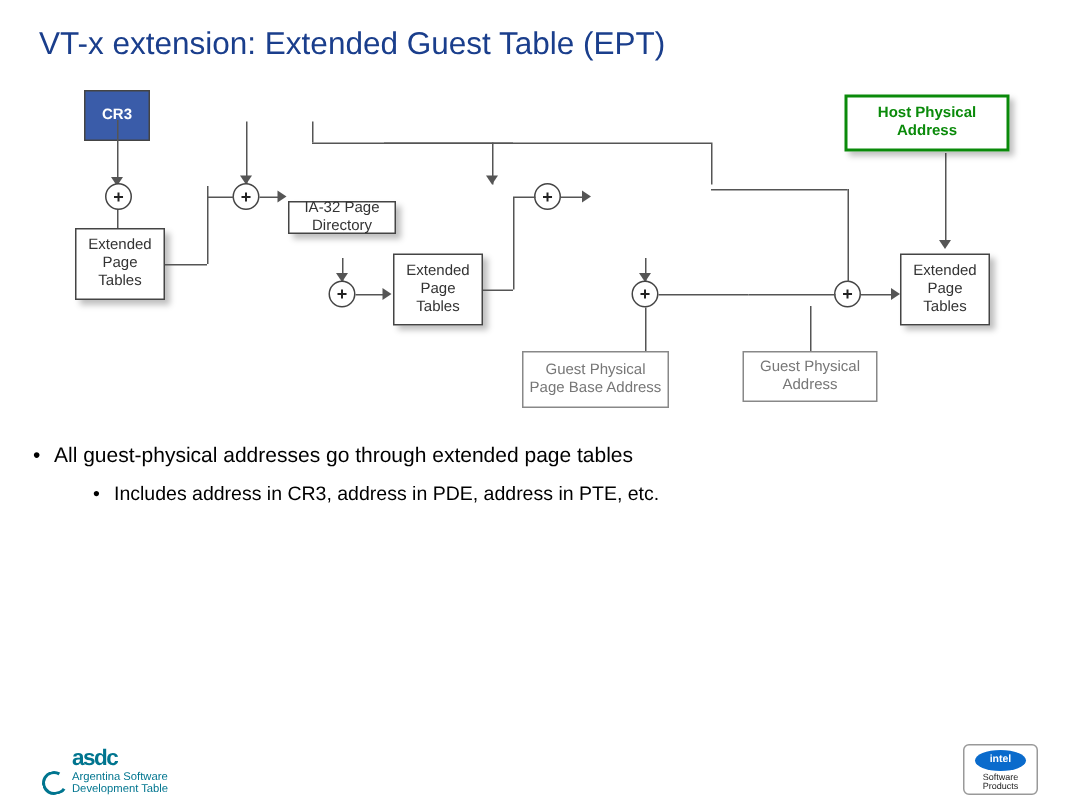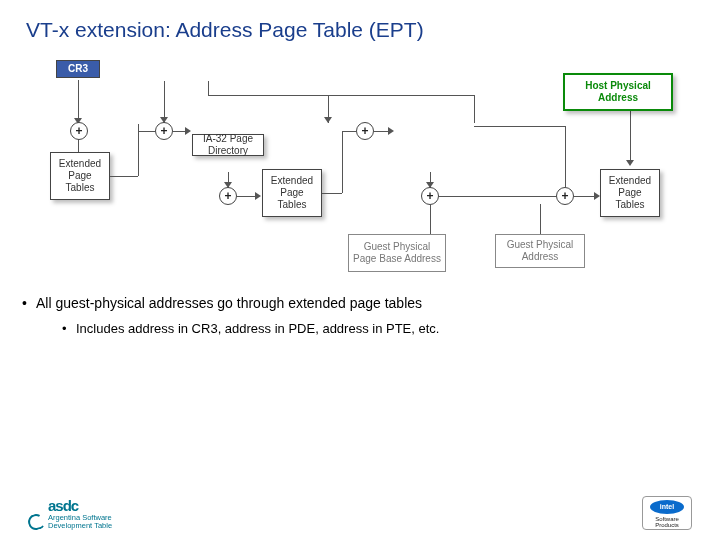--- a/index.html
+++ b/index.html
@@ -154,25 +154,25 @@
     border: 2px solid #00758f;
     border-radius: 50% 50% 6px 50%;
     border-right-color: transparent;
     transform: rotate(-15deg);
     margin-right: -2px;
   }
 </style>
 </head>
 <body>
 
-<div class="title">VT-x extension: Address Page Table (EPT)</div>
+<div class="title">VT-x extension: Extended Guest Table (EPT)</div>
 
 <div class="diagram">
 
-  <div class="box blue" style="left:56px; top:4px; width:44px; height:18px;text-align:right;">CR3</div>
+  <div class="box blue" style="left:56px; top:4px; width:44px; height:34px;text-align:right;">CR3</div>
 
   <div class="vline" style="left:78px; top:24px; height:44px;"></div>
   <div class="arrowhead-down" style="left:74px; top:62px;"></div>
 
   <div class="vline" style="left:164px; top:25px; height:42px;"></div>
   <div class="arrowhead-down" style="left:160px; top:61px;"></div>
   <div class="vline" style="left:208px; top:25px; height:14px;"></div>
   <div class="hline" style="left:208px; top:39px; width:120px;"></div>
 
   <div class="box shadow" style="left:50px; top:96px; width:60px; height:48px;">Extended Page Tables</div>
@@ -231,21 +231,21 @@
   <div class="hline" style="left:574px; top:140px; width:22px;"></div>
   <div class="arrowhead-right" style="left:594px; top:136px;"></div>
   <div class="vline" style="left:565px; top:70px; height:62px;"></div>
   <div class="hline" style="left:474px; top:70px; width:91px;"></div>
 
   <div class="box shadow" style="left:600px; top:113px; width:60px; height:48px;">Extended Page Tables</div>
 
   <div class="vline" style="left:630px; top:46px; height:62px;"></div>
   <div class="arrowhead-down" style="left:626px; top:104px;"></div>
 
-  <div class="box green shadow" style="left:563px; top:17px; width:110px; height:38px;">Host Physical Address</div>
+  <div class="box green shadow" style="left:563px; top:7px; width:110px; height:38px;">Host Physical Address</div>
 
 </div>
 
 <div class="bullets">
   <ul>
     <li class="top">All guest-physical addresses go through extended page tables</li>
     <li class="sub">Includes address in CR3, address in PDE, address in PTE, etc.</li>
   </ul>
 </div>
 

